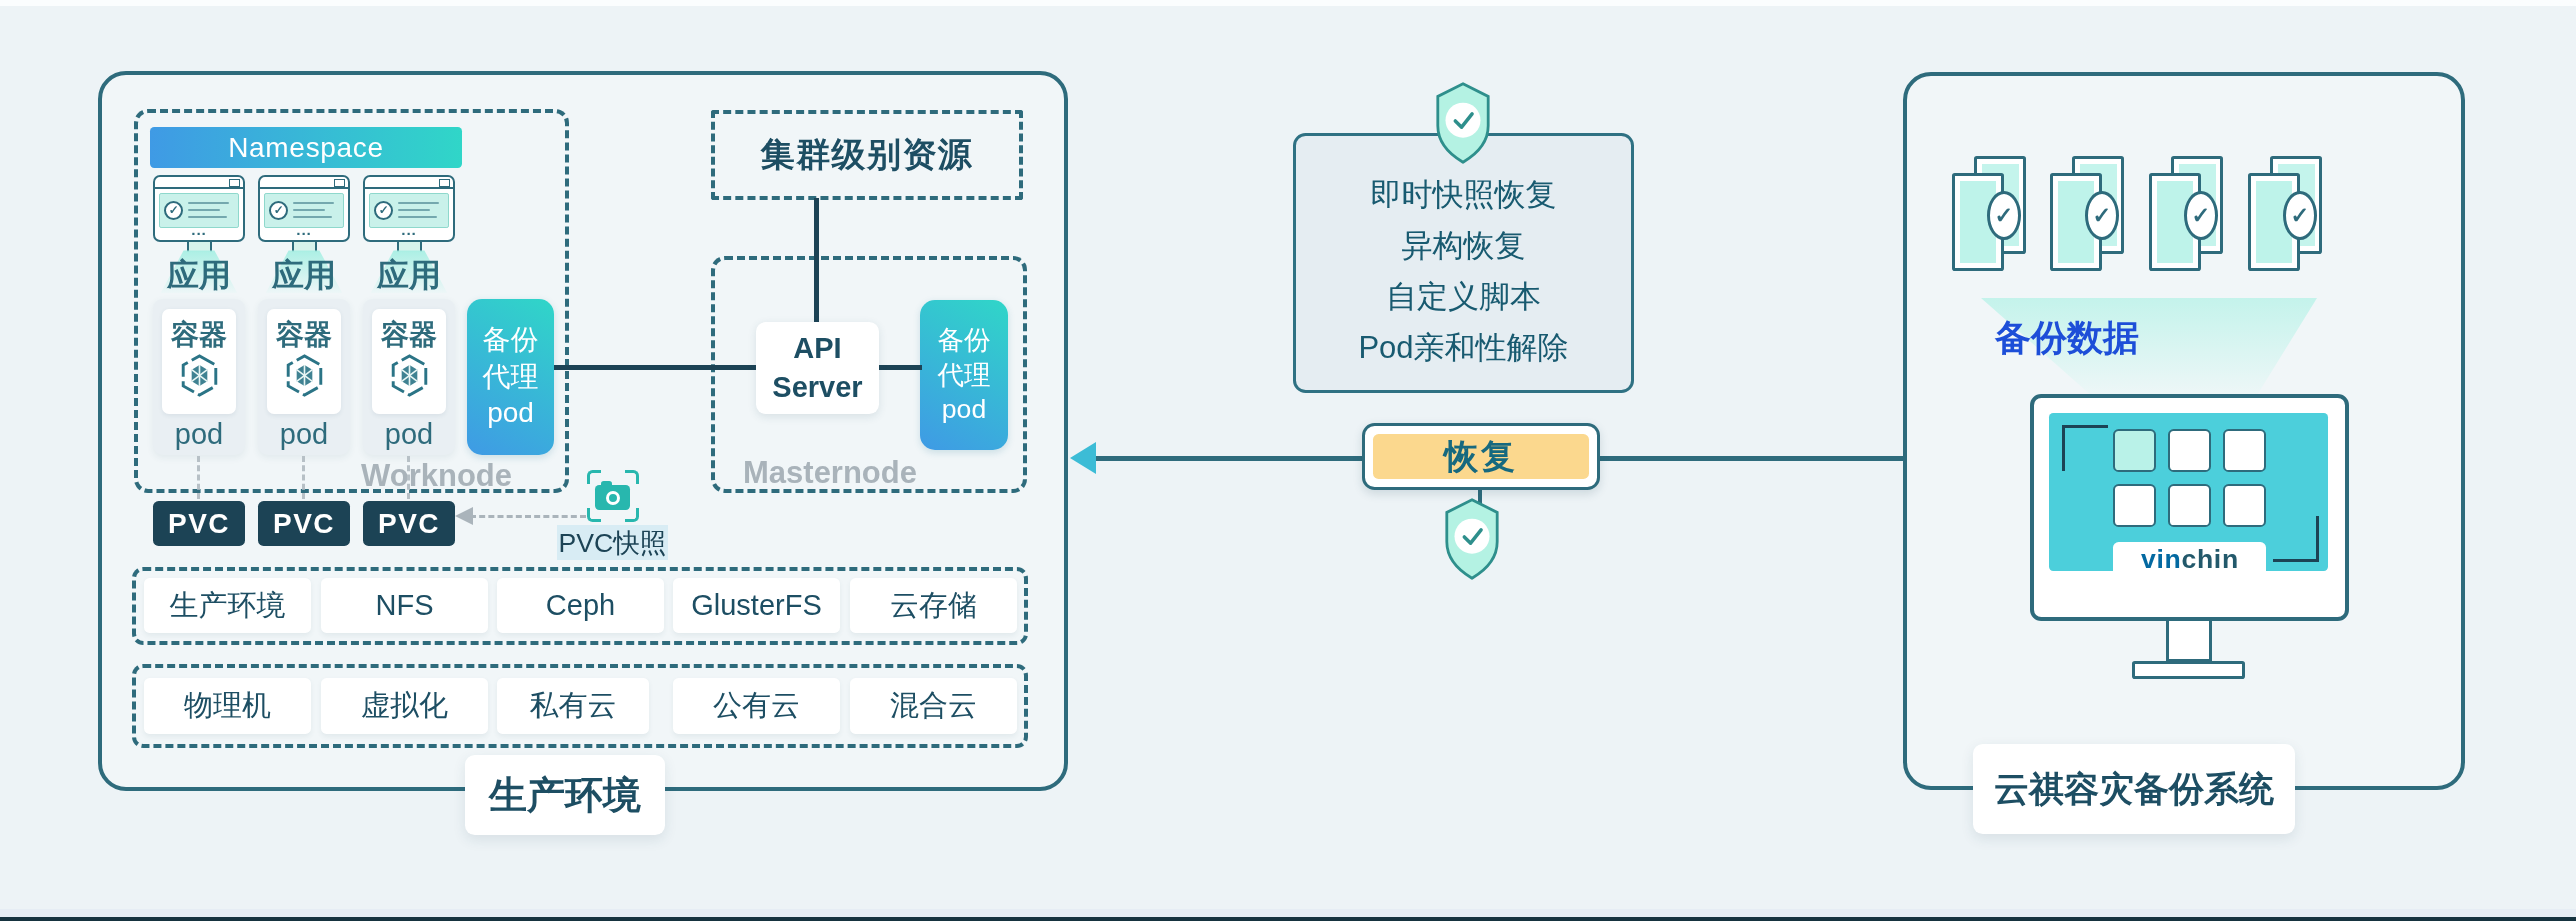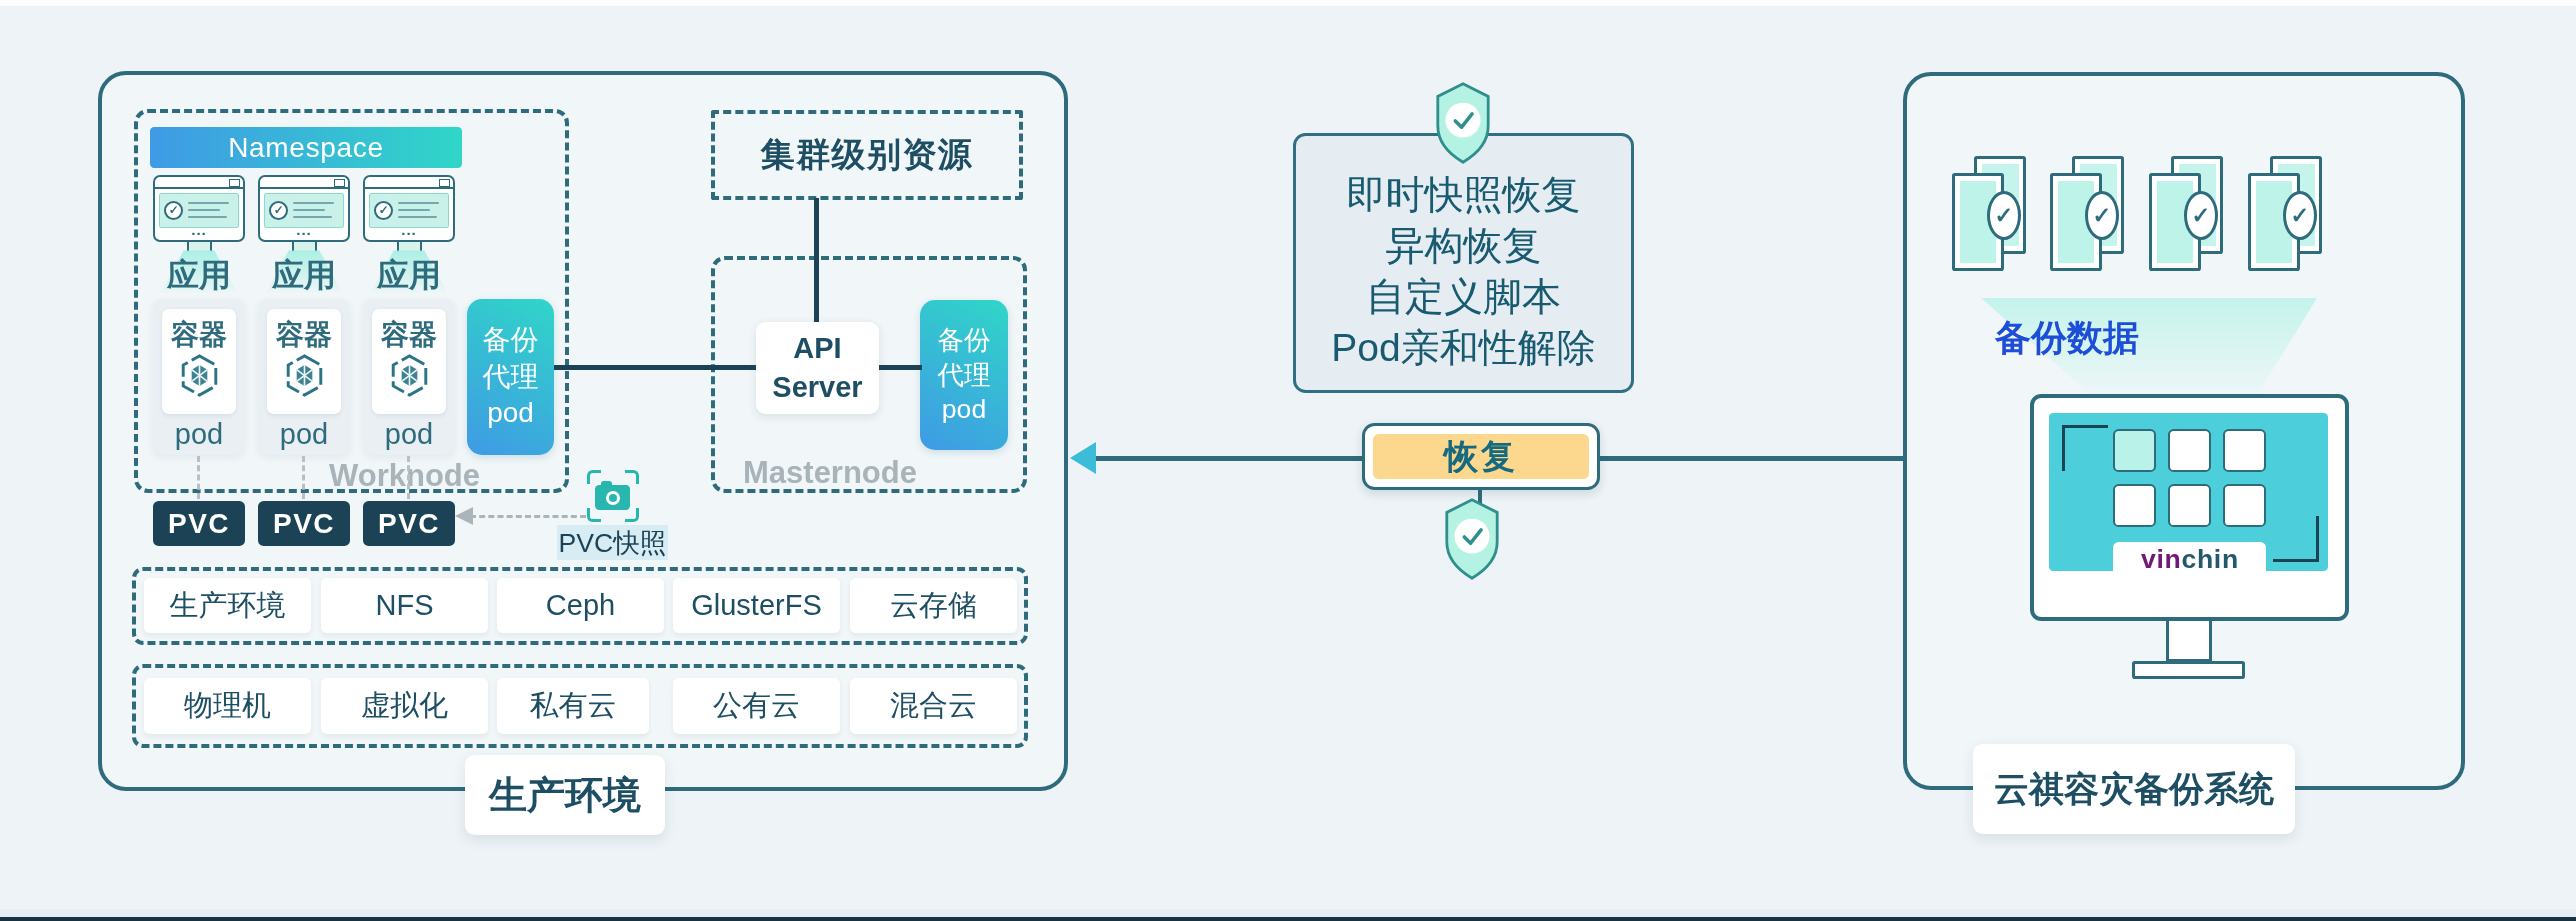--- a/index.html
+++ b/index.html
@@ -133,21 +133,21 @@
     display: flex; flex-direction: column; align-items: center; justify-content: center;
     font-size: 29px; font-weight: 600; color: #1d4e63; line-height: 1.35;
     box-shadow: 0 2.8px 8.4px rgba(40,80,100,0.12); z-index: 3;
   }
   .conn { position: absolute; background: #1c4355; z-index: 2; }
 
   
   .feature-box {
     position: absolute; background: #e5edf2; border: 3.5px solid #2f7183; border-radius: 12.6px;
     display: flex; flex-direction: column; align-items: center;
-    color: #185a70; font-size: 39px; font-weight: 500;
+    color: #185a70; font-size: 31px; font-weight: 500;
   }
   .feature-box .row { display: flex; align-items: center; justify-content: center; height: 32px; }
   .shield { position: absolute; z-index: 5; }
   .restore-btn {
     position: absolute; background: #fff; border: 3.5px solid #2e6b7c; border-radius: 12.6px;
     box-shadow: 0 3.5px 9.8px rgba(30,70,90,0.15); z-index: 4;
   }
   .restore-btn .inner {
     position: absolute; left: 8.4px; right: 8.4px; top: 7.7px; bottom: 7.7px;
     background: #fbd88e; border-radius: 5.6px;
@@ -180,21 +180,21 @@
   .big-screen { position: absolute; left: 15.4px; top: 15.4px; width: 279px; height: 158px; background: #4ccfdb; border-radius: 4.2px; }
   .br-tl { position: absolute; left: 12.6px; top: 11.2px; width: 46px; height: 46px;
     border-left: 3.5px solid #1c4355; border-top: 3.5px solid #1c4355; }
   .br-br { position: absolute; right: 9.8px; bottom: 9.8px; width: 46px; height: 46px;
     border-right: 3.5px solid #1c4355; border-bottom: 3.5px solid #1c4355; }
   .tile { position: absolute; width: 43px; height: 43px; background: #fff; border: 2.1px solid #2e6b7c; border-radius: 5.6px; }
   .tile.mint { background: #b9f2e8; }
   .vinchin-box { position: absolute; left: 64px; top: 129px; width: 153px; height: 35px;
     background: #fff; border-radius: 5.6px; display: flex; align-items: center; justify-content: center;
     font-size: 26.6px; font-weight: bold; letter-spacing: 0.7px; }
-  .vin { color: #701a75; } .chin { color: #23596b; }
+  .vin { color: #0369a1; } .chin { color: #23596b; }
   .mon-stand { position: absolute; background: #fff; border: 3.5px solid #2e6b7c; border-top: none; z-index: 1; }
   .mon-base { position: absolute; background: #fff; border: 3.5px solid #2e6b7c; border-radius: 2.8px; }
 
   .edge-strip { position: absolute; left: 0; width: 2576px; }
 </style>
 </head>
 <body>
 
 <div id="stage">
 
@@ -296,21 +296,21 @@
     </div>
     <div class="pod-label">pod</div>
   </div>
 
   <div class="backup-pod" style="left:467px;top:299px;width:87px;height:156px;">
     <span>备份</span>
     <span>代理</span>
     <span>pod</span>
   </div>
 
-  <div class="node-label" style="left:329px;top:458px;width:231px;text-align:left;">Worknode</div>
+  <div class="node-label" style="left:321px;top:458px;width:231px;text-align:center;">Worknode</div>
 
   <div class="vdash" style="left:197px;top:456px;height:43px;"></div>
   <div class="vdash" style="left:302px;top:456px;height:43px;"></div>
   <div class="vdash" style="left:407px;top:456px;height:43px;"></div>
 
   <div class="pvc-box" style="left:153px;top:501px;">PVC</div>
   <div class="pvc-box" style="left:258px;top:501px;">PVC</div>
   <div class="pvc-box" style="left:363px;top:501px;">PVC</div>
 
   <div class="cam" style="left:587px;top:470px;">

